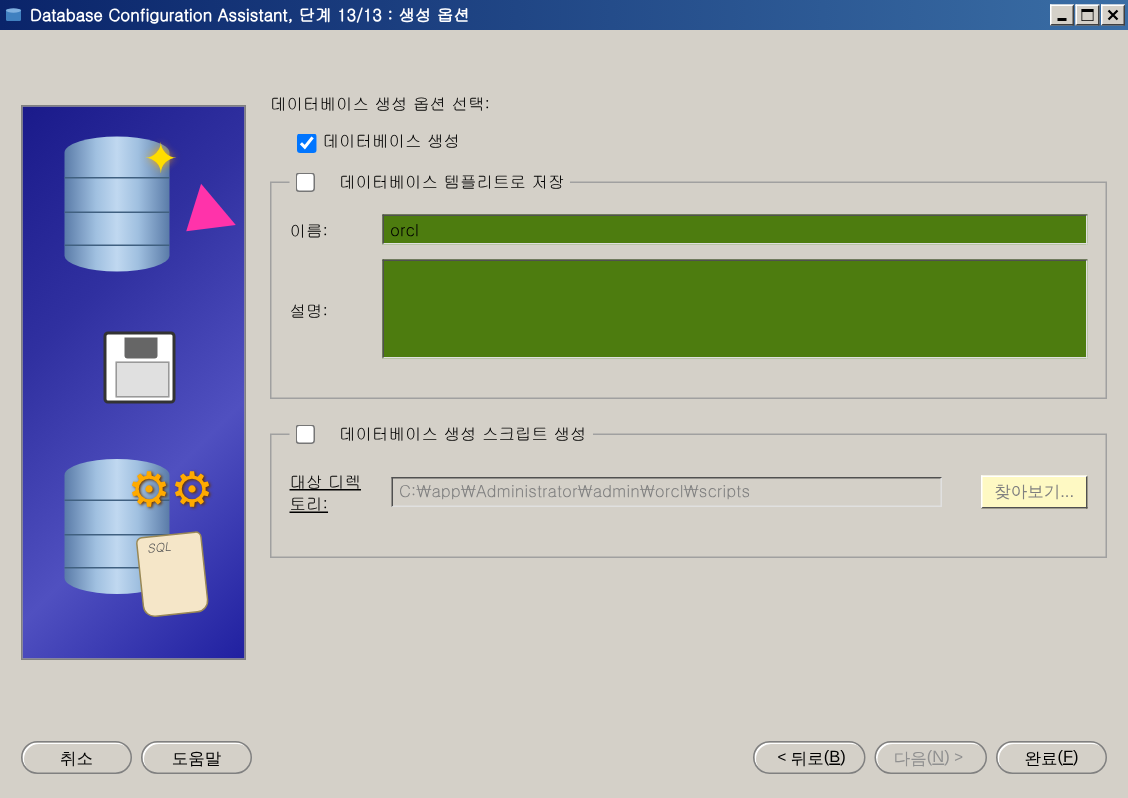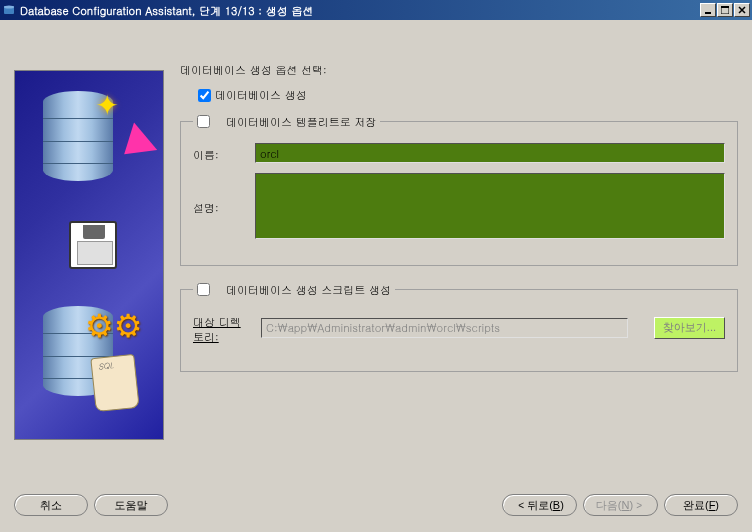--- a/index.html
+++ b/index.html
@@ -98,21 +98,21 @@
       background: #4d7c0f;
       padding: 2px 4px;
       font-size: 11px;
       height: 20px;
       font-family: inherit;
     }
     .text-input.disabled { background: #d4d0c8; color: #808080; }
     textarea.text-input { height: 66px; resize: none; }
     .browse-btn {
       height: 22px; padding: 0 8px;
-      background: #bef264; border: 1px solid #a0a0a0;
+      background: #fef9c3; border: 1px solid #a0a0a0;
       border-top-color: #fff; border-left-color: #fff;
       border-right-color: #505050; border-bottom-color: #505050;
       font-size: 11px; cursor: pointer;
       margin-left: 6px;
       color: #808080;
     }
     .footer {
       padding: 4px 14px 0 14px;
       height: 40px;
       display: flex;

